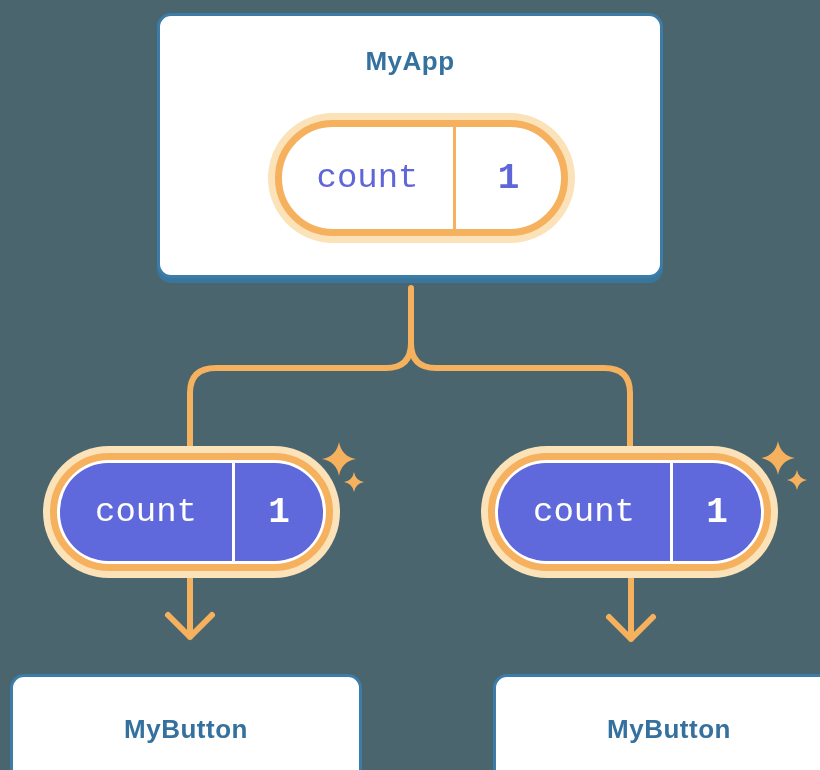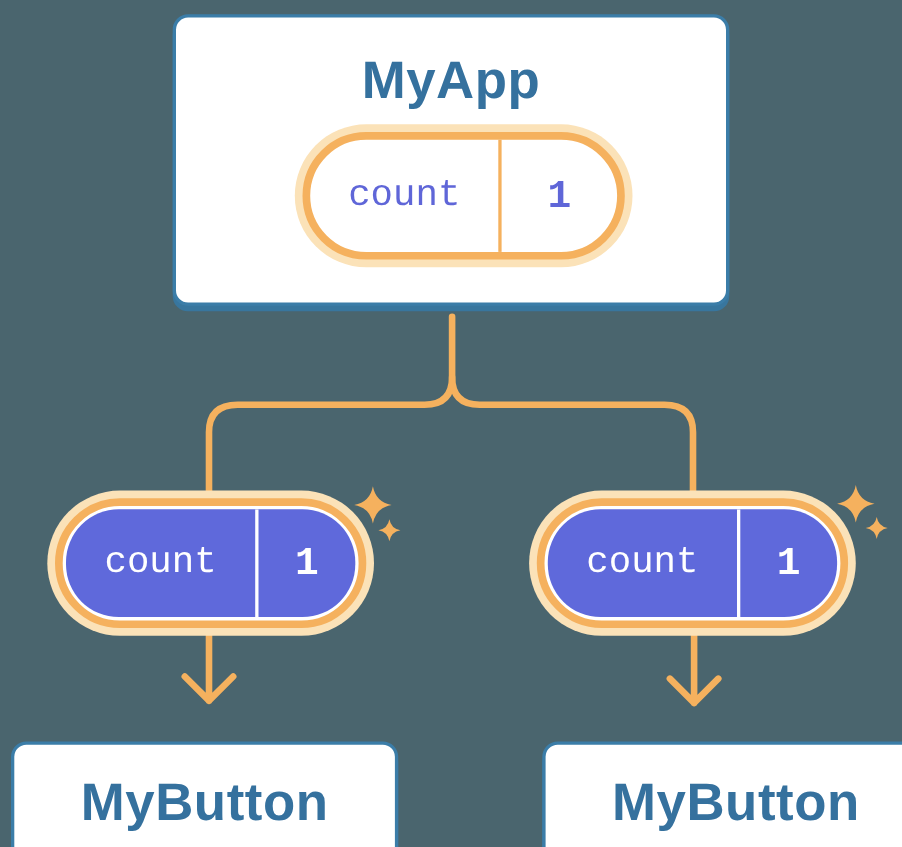--- a/index.html
+++ b/index.html
@@ -32,21 +32,21 @@
     border:3px solid var(--card_border);
     border-radius:14px;
     box-shadow:0 5px 0 0 var(--card_shadow);
   }
   .card-root{left:157px;top:13px;width:506px;height:265px;}
   .card-child{width:352px;height:111px;top:674px;display:flex;align-items:center;justify-content:center;}
   .card-child-left{left:10px;}
   .card-child-right{left:493px;}
   .component-title{
     color:var(--heading_text);
-    font-size:48px;font-weight:700;
+    font-size:26px;font-weight:700;
     letter-spacing:0.5px;
     text-align:center;
   }
   .card-root .component-title{margin-top:30px;}
   .svg-layer{position:absolute;left:0;top:0;z-index:1;}
   .card{z-index:2;}
   .pill{z-index:3;}
   .connector{
     stroke:var(--accent_orange);
     stroke-width:6;fill:none;

